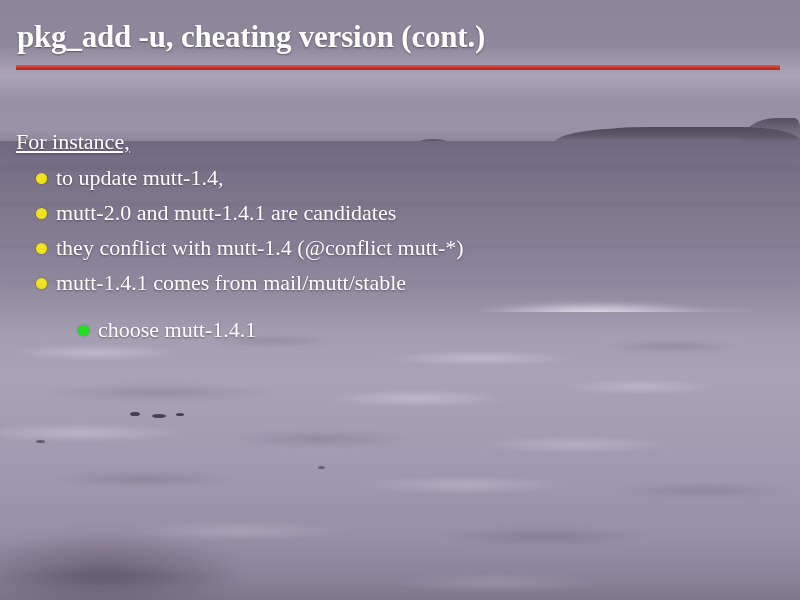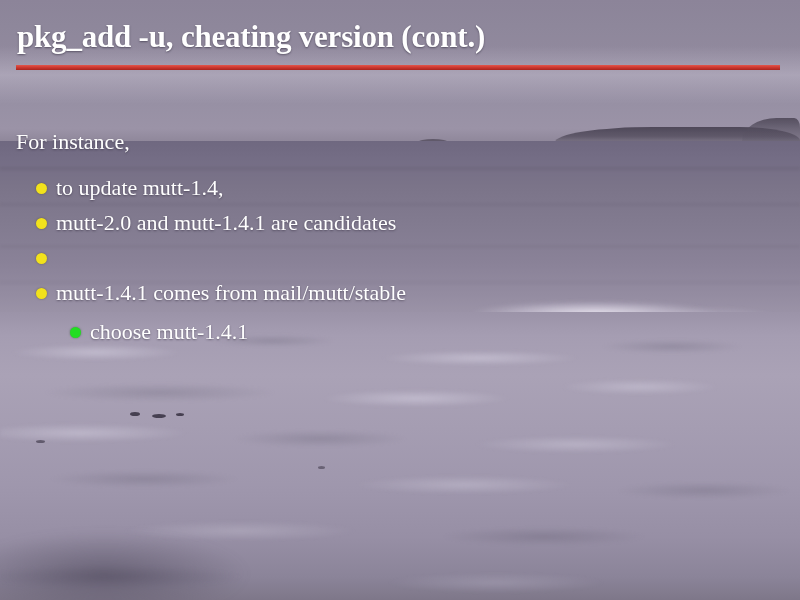--- a/index.html
+++ b/index.html
@@ -230,25 +230,26 @@
   }
 
   .body {
     position: absolute;
     left: 0;
     top: 128px;
     width: 800px;
   }
 
   .lead {
-    margin: 0 0 14px 16px;
+    margin: 0 0 4px 16px;
     font-size: 22px;
     line-height: 28px;
     color: #ffffff;
     text-shadow: 0 1px 2px rgba(40,34,52,0.5);
+    text-decoration: underline;
   }
 
   ul.lvl1 {
     list-style: none;
     margin: 0;
     padding: 0;
   }
   ul.lvl1 > li {
     position: relative;
     margin: 0 0 0 36px;
@@ -267,21 +268,21 @@
     top: 13px;
     width: 11px;
     height: 11px;
     border-radius: 50%;
     background: #f2e21c;
     box-shadow: 0 0 2px rgba(60,54,20,0.5);
   }
 
   ul.lvl2 {
     list-style: none;
-    margin: 4px;
+    margin: 12px;
     padding: 0;
   }
   ul.lvl2 > li {
     position: relative;
     margin: 0 0 0 66px;
     padding-left: 20px;
     height: 35px;
     line-height: 35px;
     font-size: 22px;
     color: #ffffff;
@@ -349,20 +350,21 @@
         <li>
           <span class="dot"></span>
           <span>to update mutt-1.4,</span>
         </li>
         <li>
           <span class="dot"></span>
           <span>mutt-2.0 and mutt-1.4.1 are candidates</span>
         </li>
         <li>
           <span class="dot"></span>
+          <span>they conflict with mutt-1.4 (@conflict mutt-*)</span>
         </li>
         <li>
           <span class="dot"></span>
           <span>mutt-1.4.1 comes from mail/mutt/stable</span>
         </li>
       </ul>
 
       <ul class="lvl2">
         <li>
           <span class="dot"></span>

